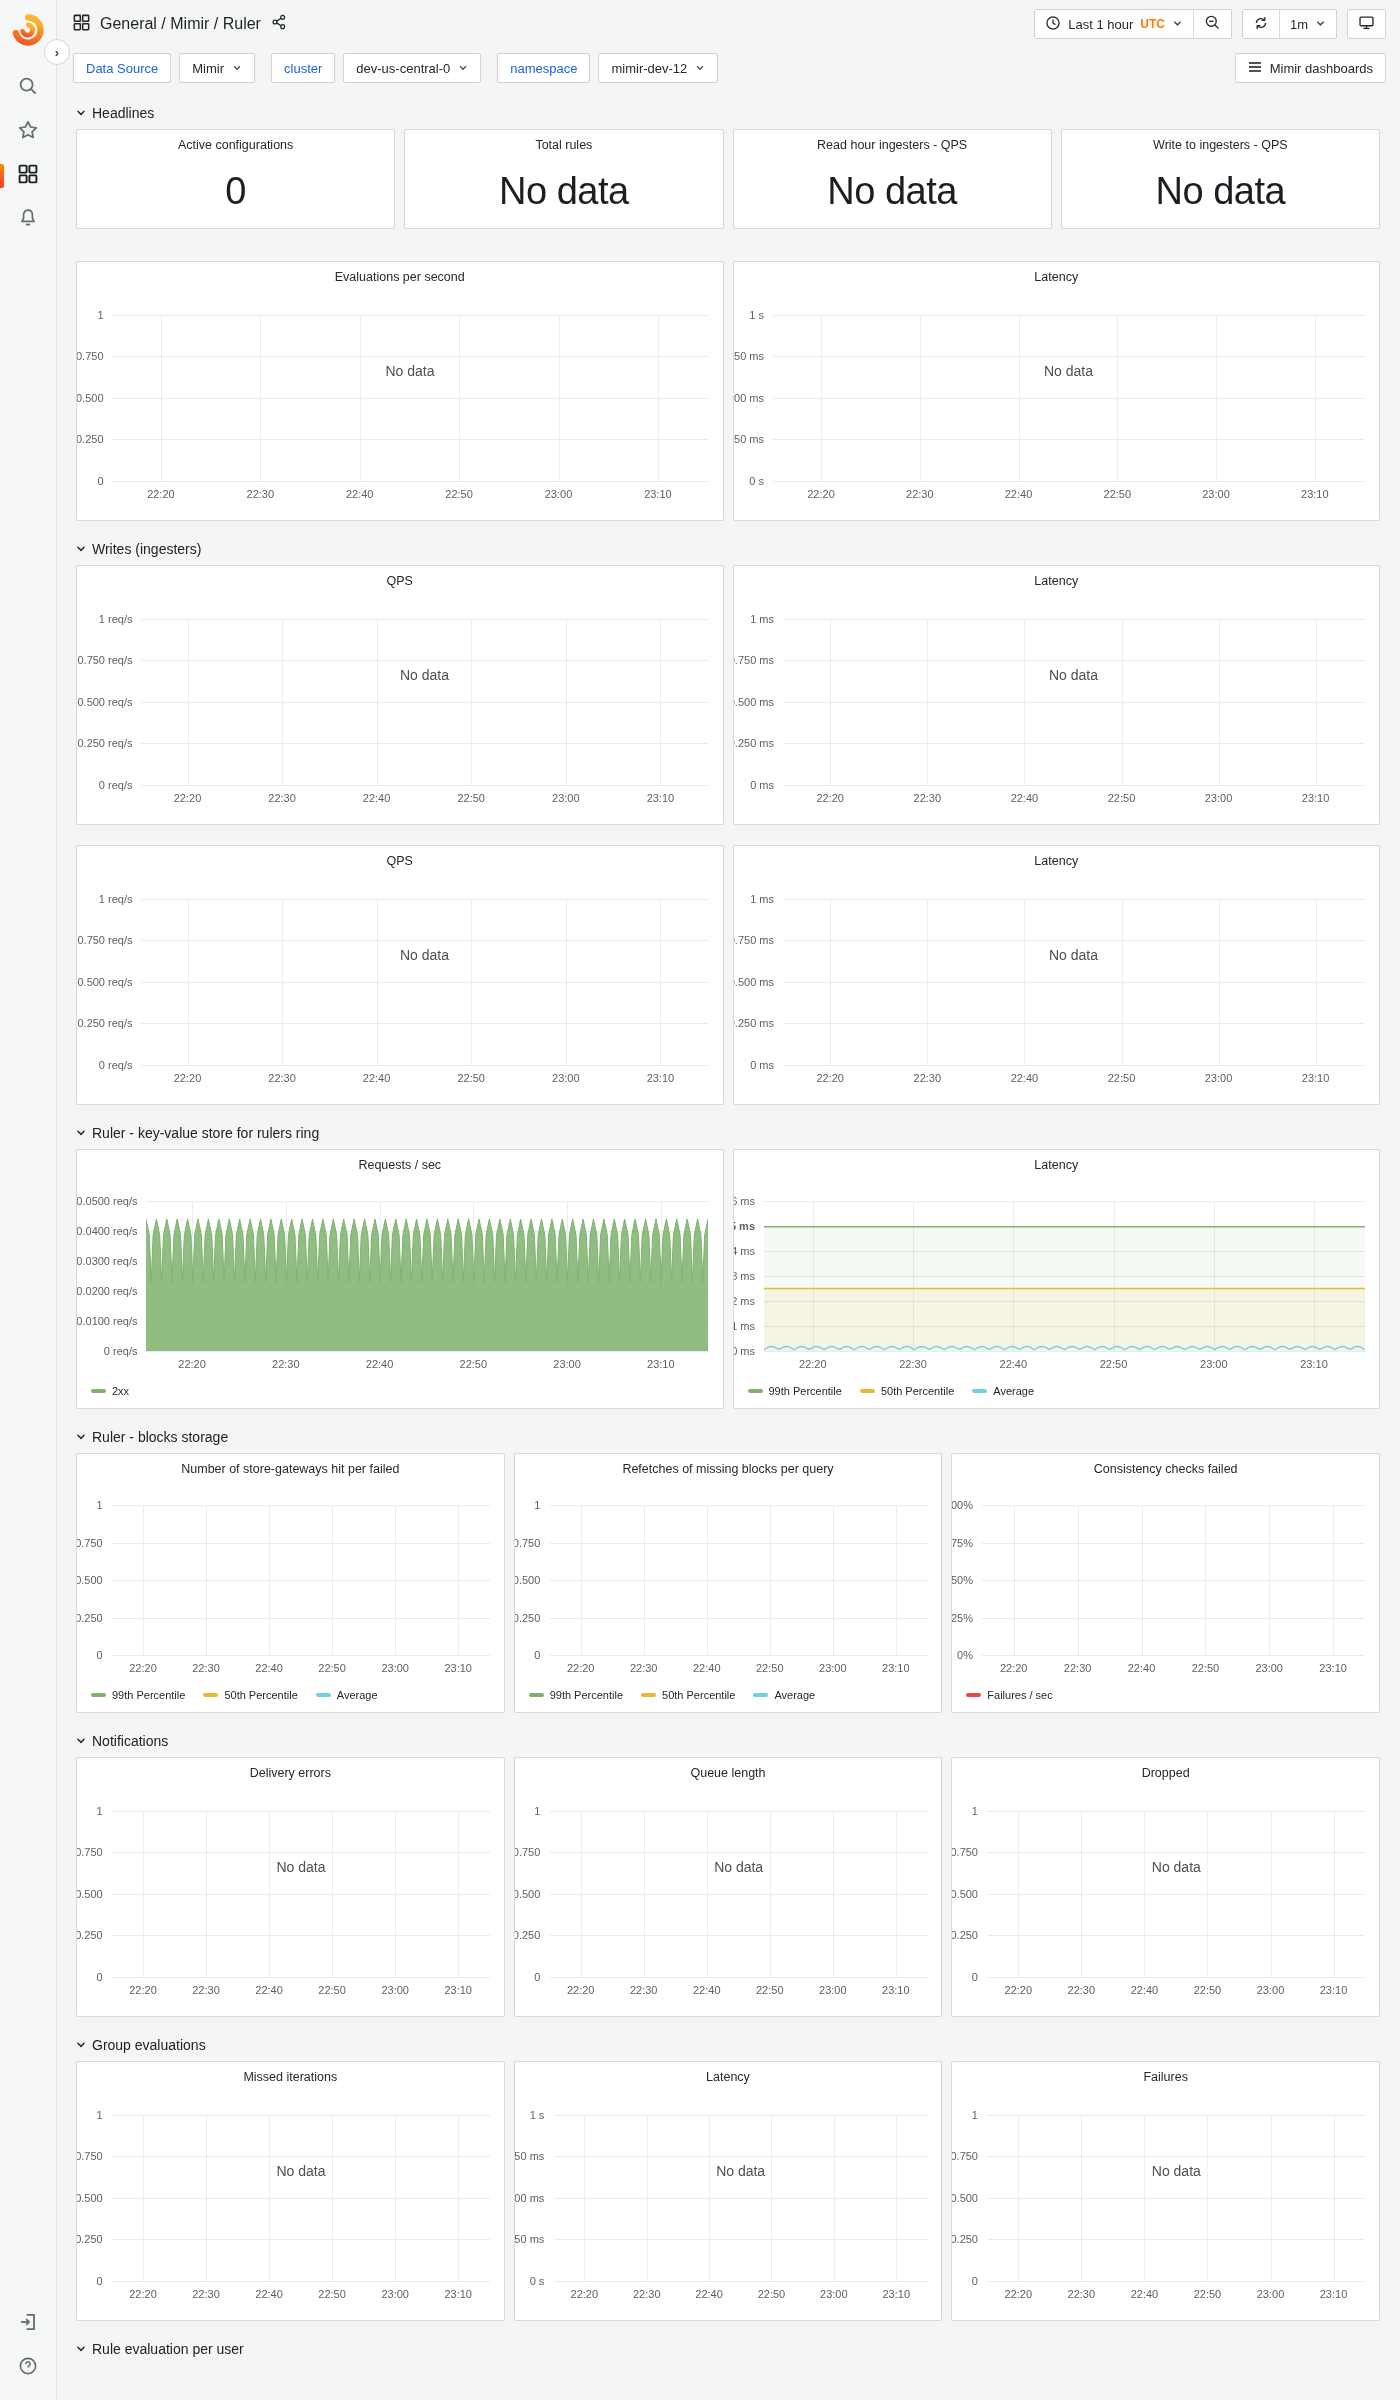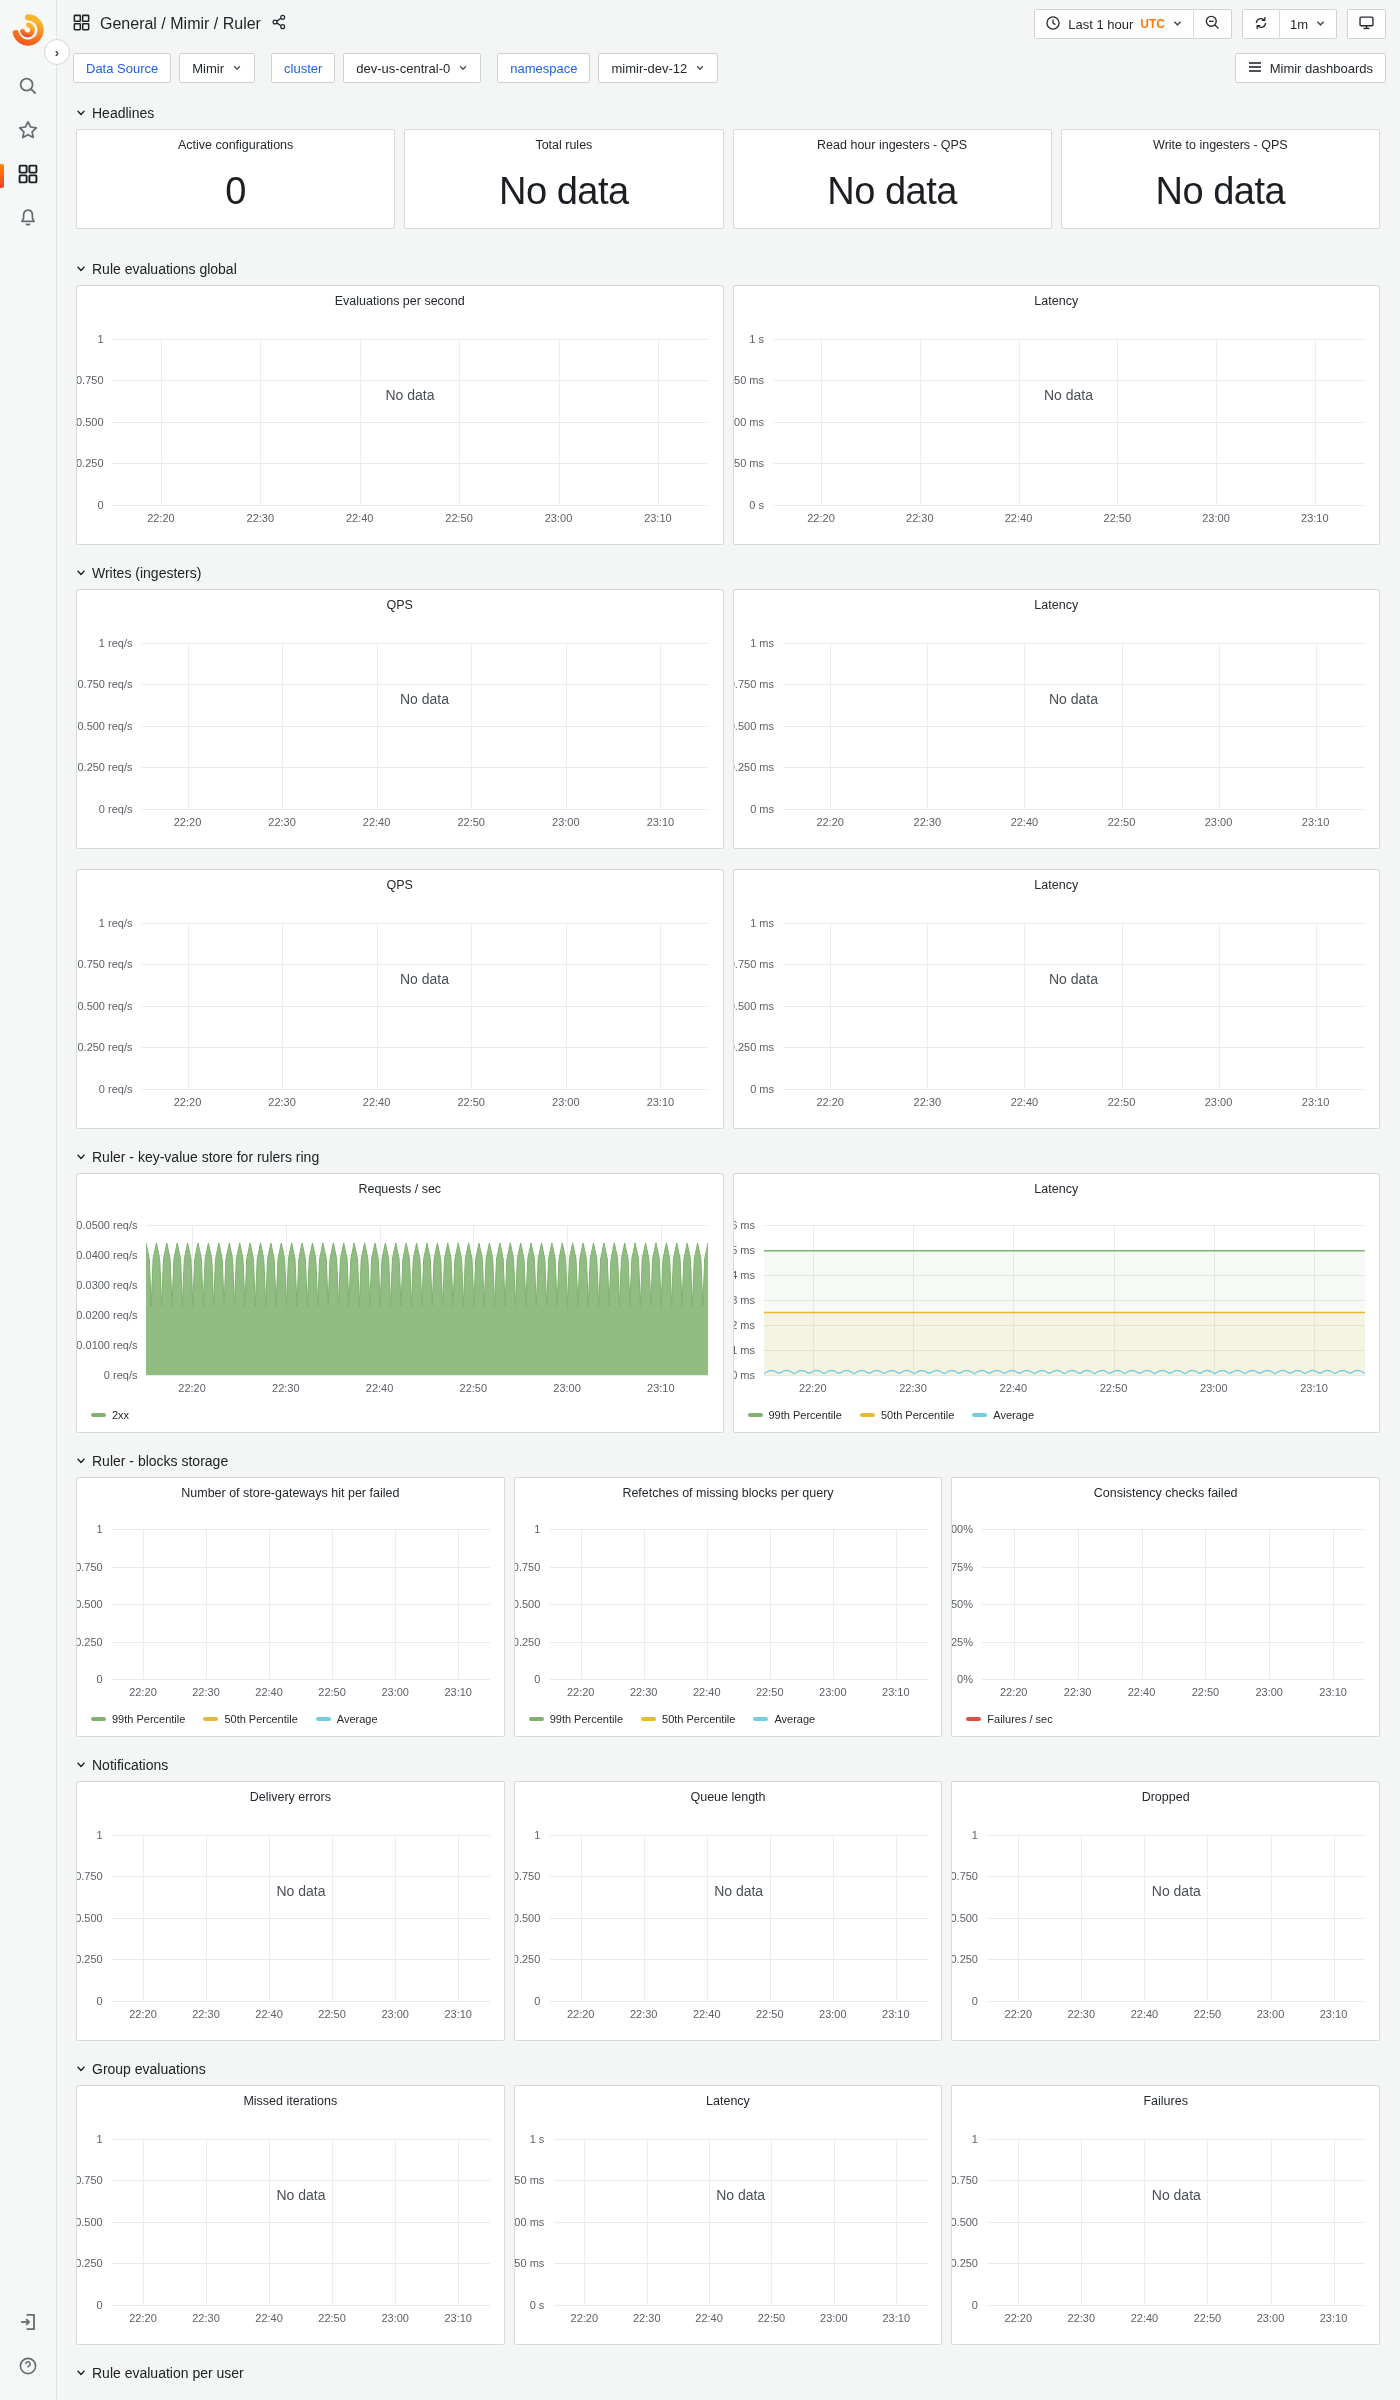--- a/index.html
+++ b/index.html
@@ -305,26 +305,20 @@
           <div class="panel-title">Read hour ingesters - QPS</div>
           <div class="stat-value">No data</div>
         </div>
         <div class="panel stat">
           <div class="panel-title">Write to ingesters - QPS</div>
           <div class="stat-value">No data</div>
         </div>
       </div>
     </section>
     <section class="section">
-      <div class="section-header">
-        <span class="sec-chev"><svg width="10" height="10" viewBox="0 0 10 10">
-            <polyline points="2,3.2 5,6.4 8,3.2" fill="none" stroke="#202226" stroke-width="1.4" stroke-linecap="round" stroke-linejoin="round"></polyline>
-          </svg></span>
-        <span class="sec-title">Rule evaluations global</span>
-      </div>
       <div class="panel-row" style="grid-template-columns: repeat(2, 1fr);">
         <div class="panel chart">
           <div class="panel-title">Evaluations per second</div>
           <div class="hgrid" style="left: 35px; width: 596px; top: 52.5px;"></div>
           <div class="ytick" style="right: 619px; top: 46.5px;">1</div>
           <div class="hgrid" style="left: 35px; width: 596px; top: 94.1px;"></div>
           <div class="ytick" style="right: 619px; top: 88.1px;">0.750</div>
           <div class="hgrid" style="left: 35px; width: 596px; top: 135.7px;"></div>
           <div class="ytick" style="right: 619px; top: 129.7px;">0.500</div>
           <div class="hgrid" style="left: 35px; width: 596px; top: 177.4px;"></div>
@@ -534,21 +528,21 @@
               <span class="swatch" style="background: rgb(126, 178, 109);"></span>
               <span>2xx</span>
             </span>
           </div>
         </div>
         <div class="panel chart">
           <div class="panel-title">Latency</div>
           <div class="hgrid" style="left: 30px; width: 601px; top: 51px;"></div>
           <div class="ytick" style="right: 624px; top: 45px;">6 ms</div>
           <div class="hgrid" style="left: 30px; width: 601px; top: 76px;"></div>
-          <div class="ytick" style="right: 624px; top: 70px;">5 ms</div>
+          <div class="ytick" style="right: 624px; top: 70px; font-weight: bold;">5 ms</div>
           <div class="hgrid" style="left: 30px; width: 601px; top: 101px;"></div>
           <div class="ytick" style="right: 624px; top: 95px;">4 ms</div>
           <div class="hgrid" style="left: 30px; width: 601px; top: 126px;"></div>
           <div class="ytick" style="right: 624px; top: 120px;">8 ms</div>
           <div class="hgrid" style="left: 30px; width: 601px; top: 151px;"></div>
           <div class="ytick" style="right: 624px; top: 145px;">2 ms</div>
           <div class="hgrid" style="left: 30px; width: 601px; top: 176px;"></div>
           <div class="ytick" style="right: 624px; top: 170px;">1 ms</div>
           <div class="hgrid" style="left: 30px; width: 601px; top: 201px;"></div>
           <div class="ytick" style="right: 624px; top: 195px;">0 ms</div>

